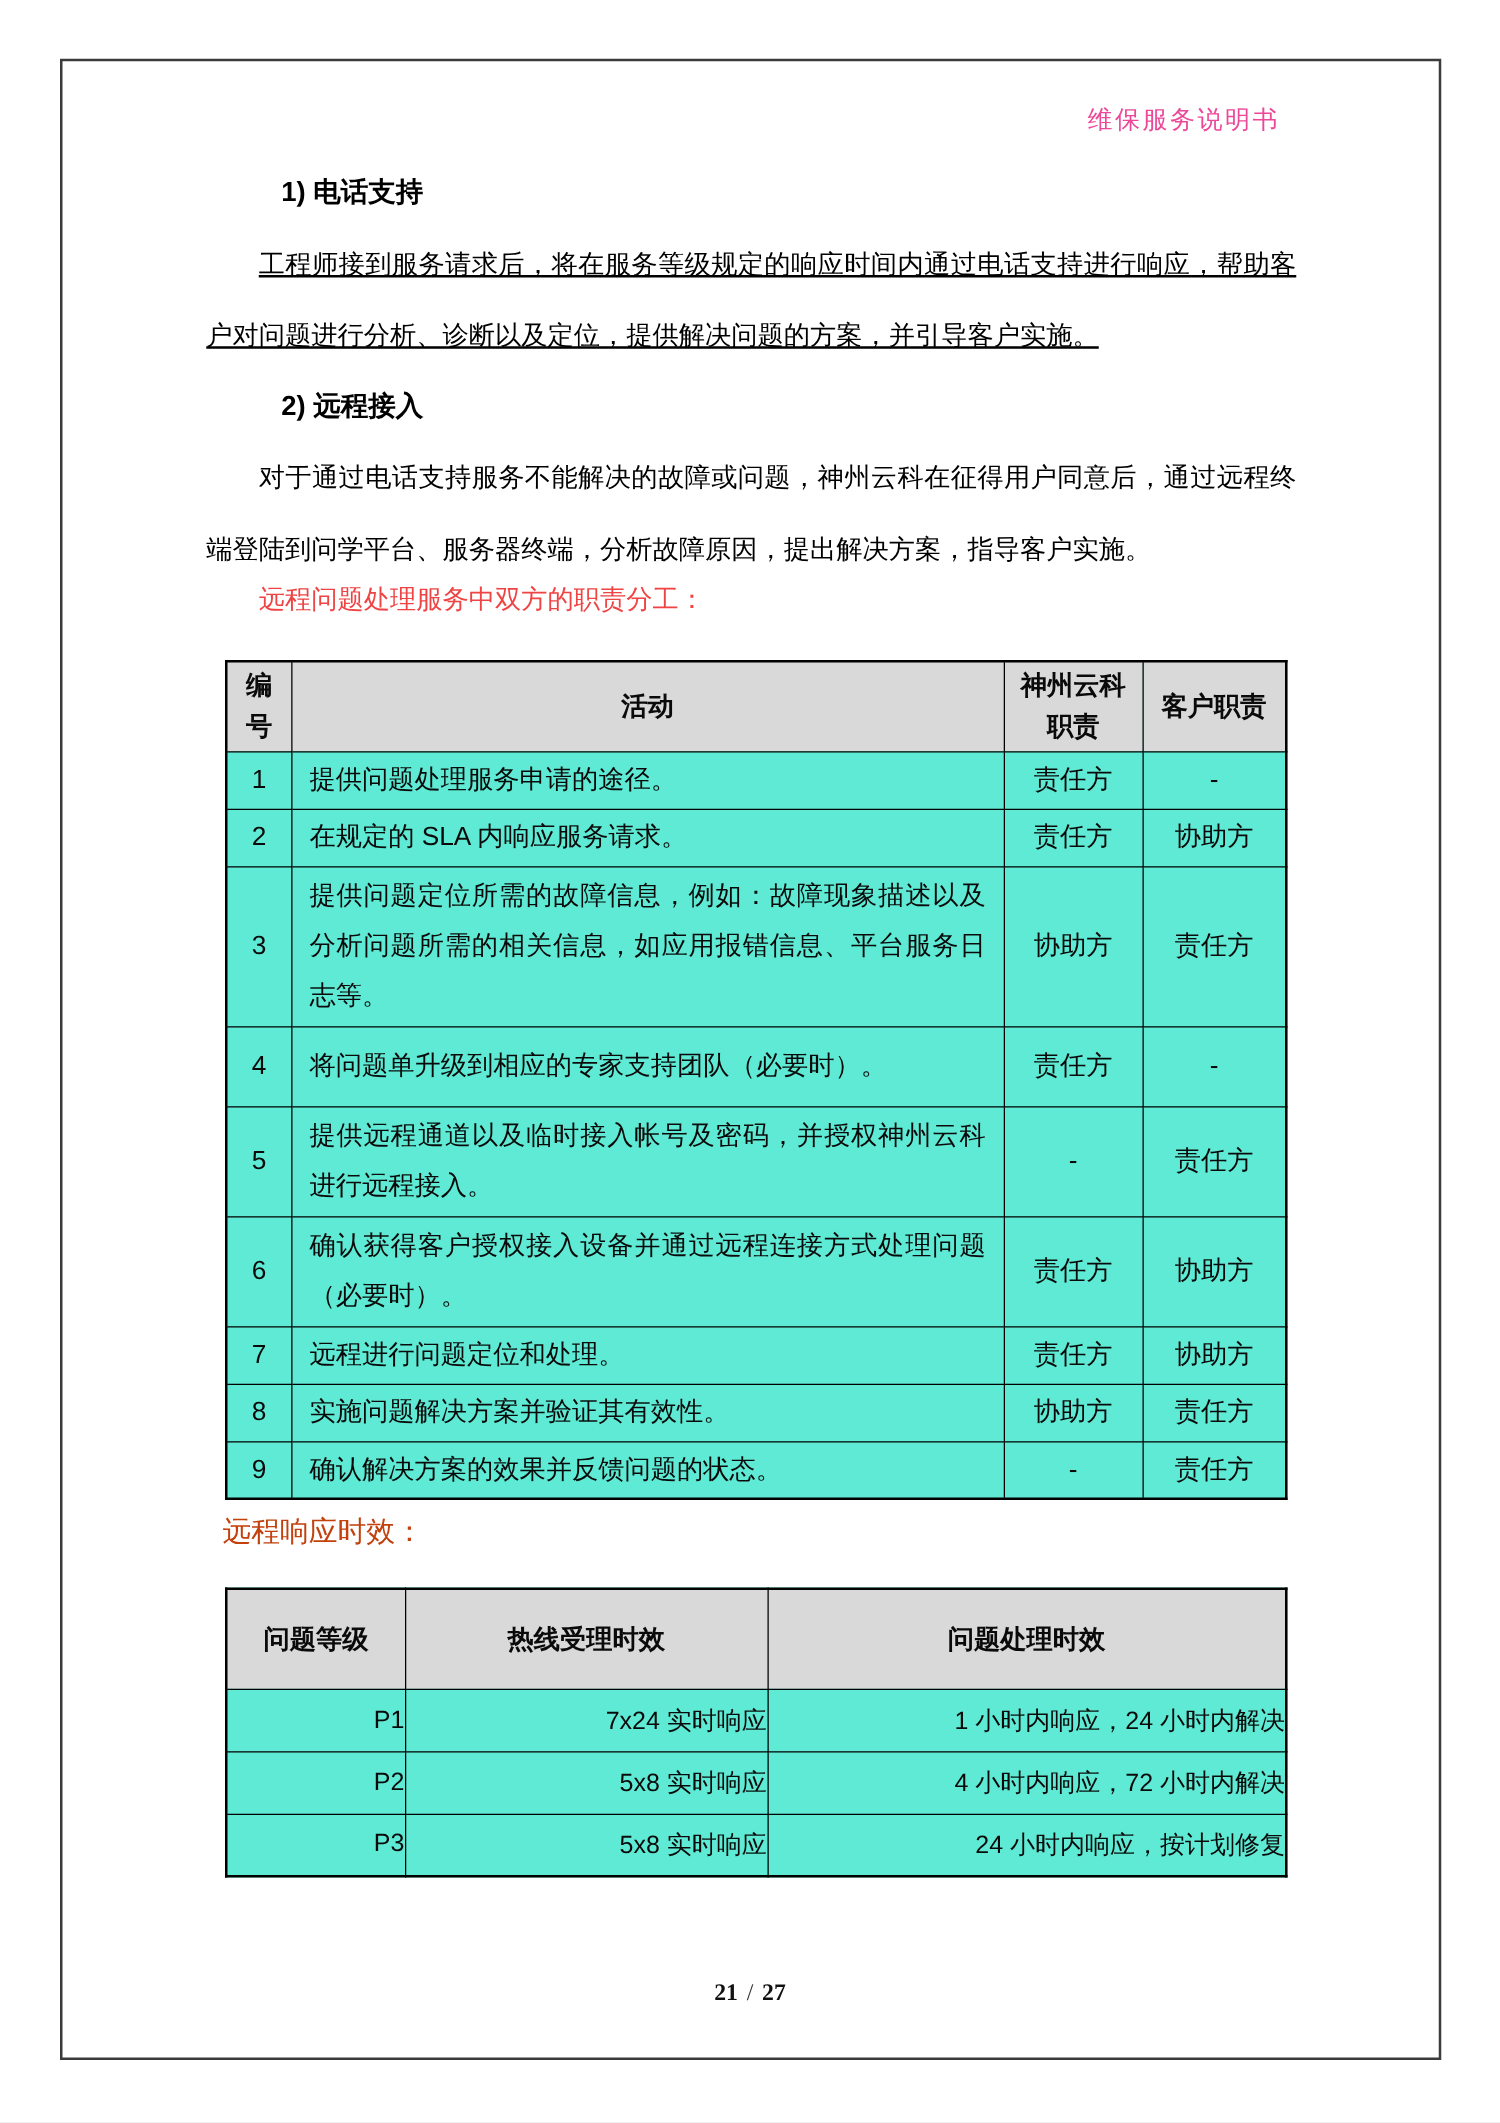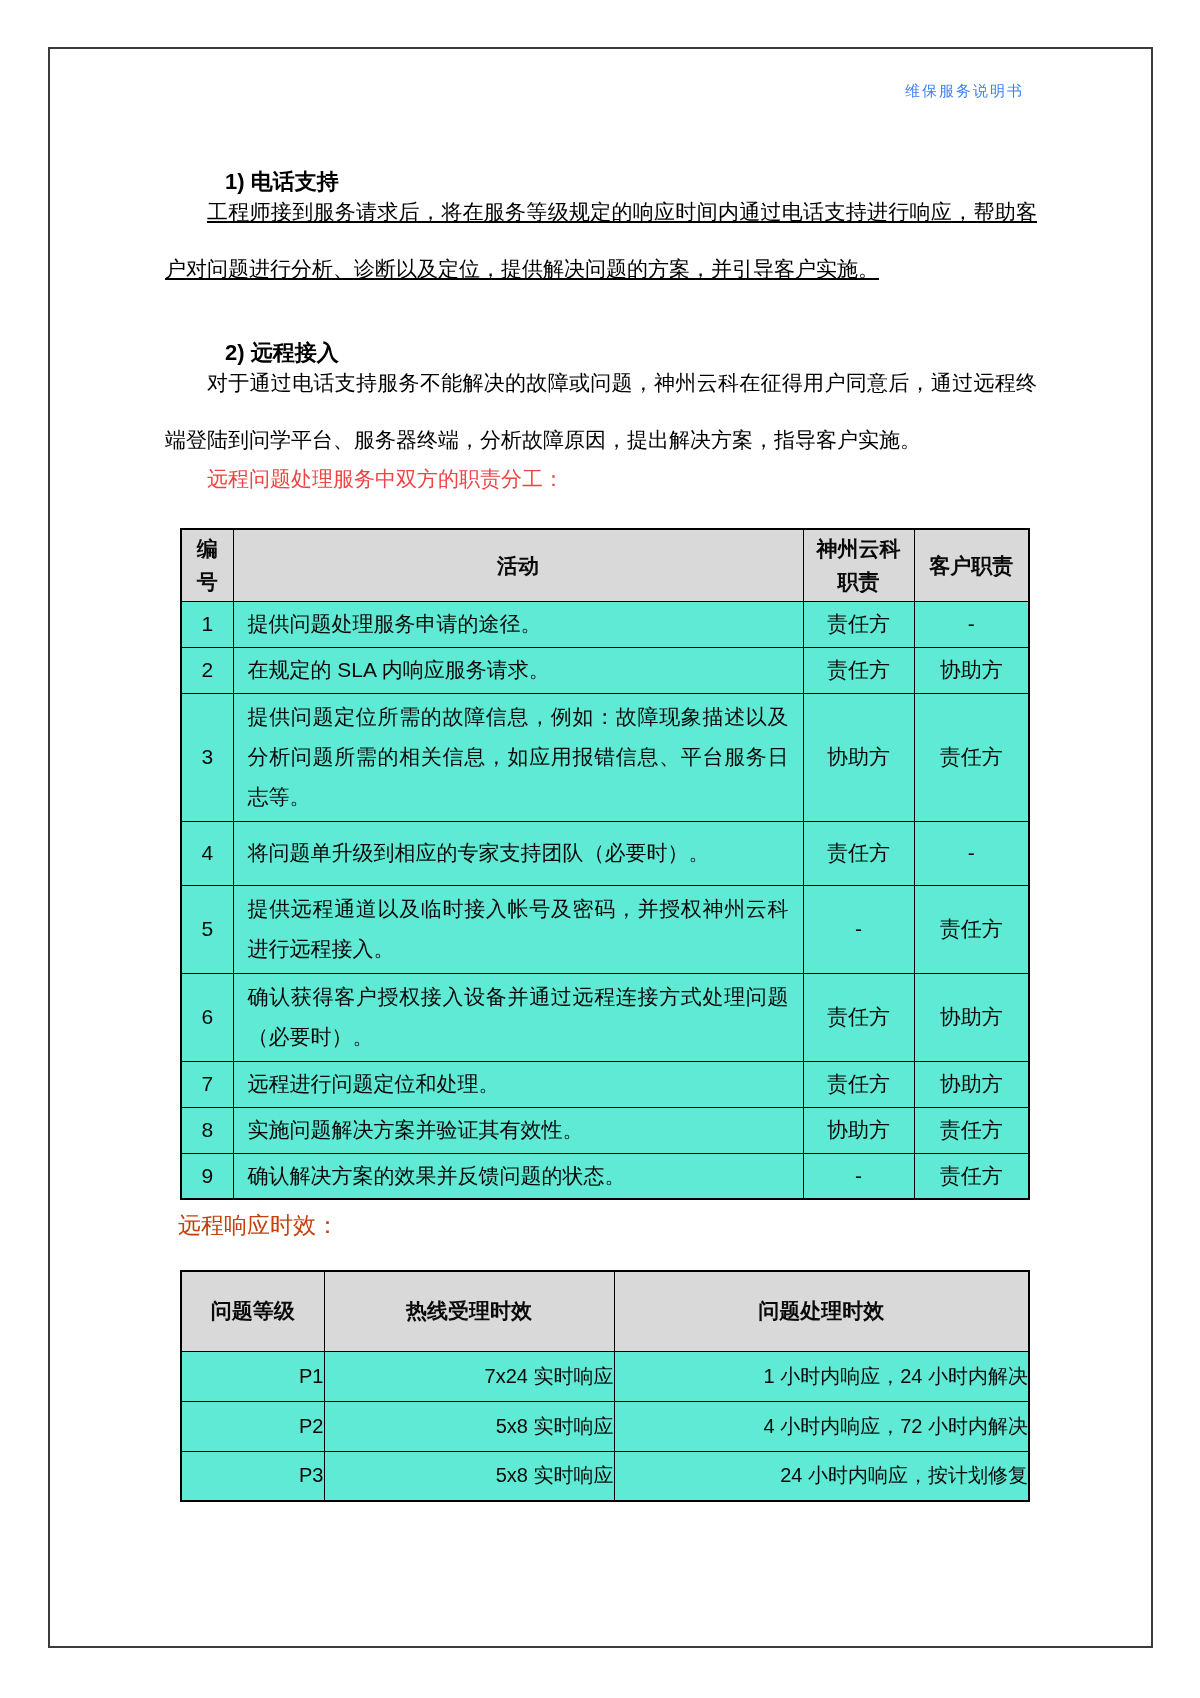--- a/index.html
+++ b/index.html
@@ -9,24 +9,24 @@
     position:relative; width:1200px; height:1698px; background:#ffffff;
     margin:0 auto; overflow:hidden;
   }
   .frame {
     position:absolute; left:48px; top:47px; width:1105px; height:1601px;
     border:2px solid #3b3b3b; pointer-events:none;
   }
   .doc-header {
     position:absolute; top:82px; right:176px;
     font-family:Liberation Sans, sans-serif;
-    font-size:15px; letter-spacing:2px; color:#3b82f6;
+    font-size:20px; letter-spacing:2px; color:#ec4899;
   }
   .sec-heading {
-    position:absolute; left:225px; font-size:22px; font-weight:bold; color:#000;margin-top:28px;
+    position:absolute; left:225px; font-size:22px; font-weight:bold; color:#000;
   }
   .h-1 { top:139px; }
   .h-2 { top:310px; }
   .para {
     position:absolute; left:165px; width:872px;
     font-size:21px; line-height:57px; text-align:justify; color:#000;
     text-indent:42px;
   }
   .p-1 { top:183px;text-decoration:underline; }
   .p-2 { top:354px; }
@@ -186,13 +186,16 @@
         <td>4 小时内响应，72 小时内解决</td>
       </tr>
       <tr>
         <td>P3</td>
         <td>5x8 实时响应</td>
         <td>24 小时内响应，按计划修复</td>
       </tr>
     </tbody>
   </table>
 
+  <div class="doc-footer">
+    <span class="pg">21</span><span class="sep">/</span><span class="pg">27</span>
+  </div>
 </div>
 
 </body></html>

